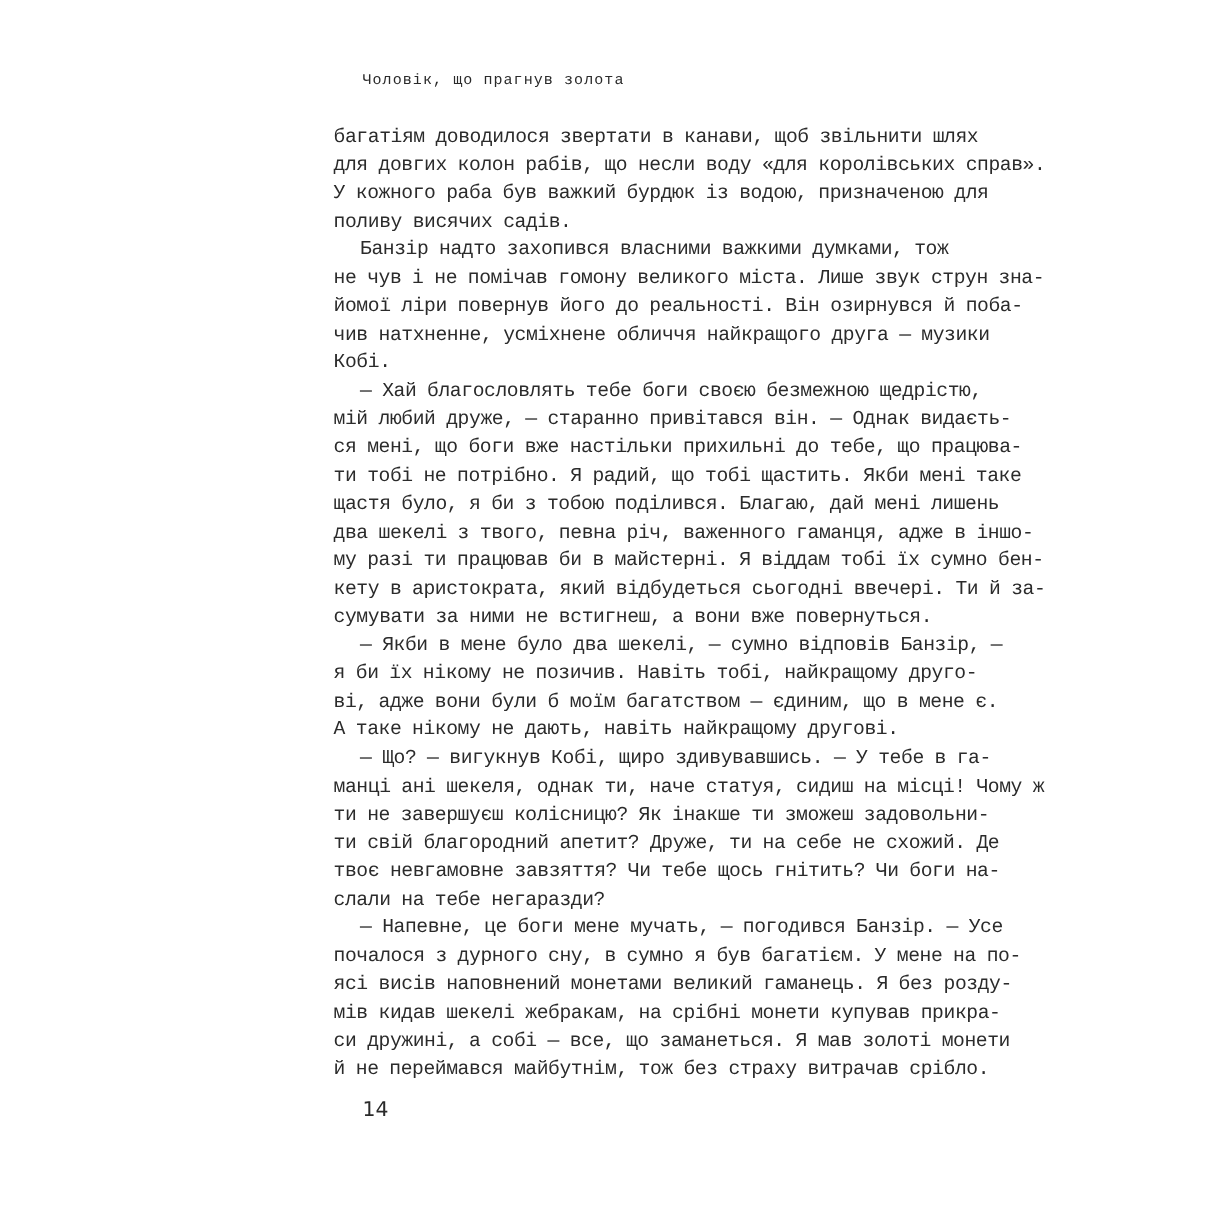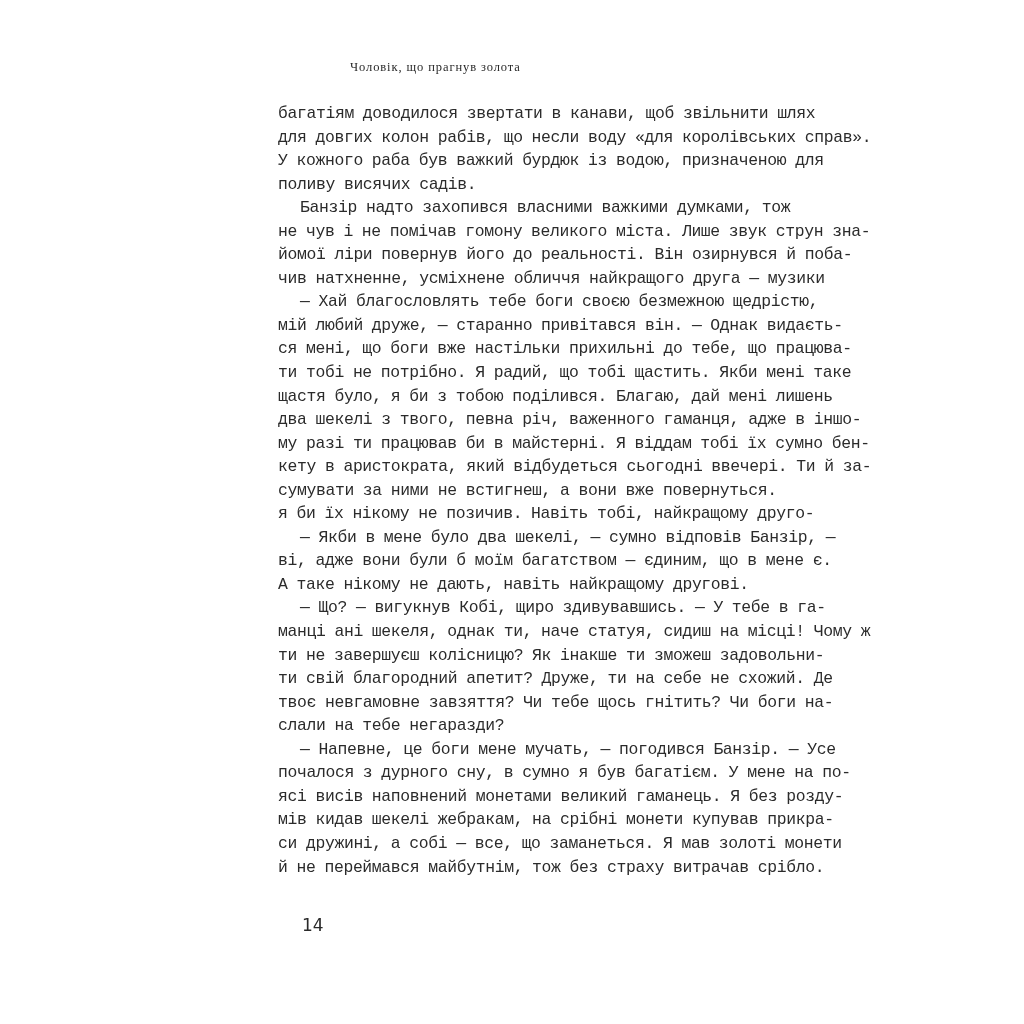--- a/index.html
+++ b/index.html
@@ -17,27 +17,26 @@
       position: absolute;
       left: 0; top: 0;
       width: 1024px;
       height: 1024px;
       background: #ffffff;
     }
     .running-head {
       position: absolute;
       left: 302px;
       top: 60px;
-      font-family: Liberation Serif, serif;
+      font-family: Liberation Mono, monospace;
       font-size: 12.5px;
       letter-spacing: 0.9px;
       color: #2a2a2a;
       text-transform: none;
       white-space: nowrap;
-      margin-left: 48px;
     }
     .body-text {
       position: absolute;
       left: 278px;
       top: 102px;
       width: 488px;
       font-family: Liberation Mono, monospace;
       font-size: 16.4px;
       line-height: 23.55px;
       color: #2b2b2b;
@@ -79,37 +78,38 @@
       <span class="line">для довгих колон рабів, що несли воду «для королівських справ».</span>
       <span class="line">У кожного раба був важкий бурдюк із водою, призначеною для</span>
       <span class="line last">поливу висячих садів.</span>
     </div>
 
     <div>
       <span class="line indent">Банзір надто захопився власними важкими думками, тож</span>
       <span class="line">не чув і не помічав гомону великого міста. Лише звук струн зна-</span>
       <span class="line">йомої ліри повернув його до реальності. Він озирнувся й поба-</span>
       <span class="line">чив натхненне, усміхнене обличчя найкращого друга — музики</span>
+      <span class="line last">Кобі.</span>
     </div>
 
     <div>
       <span class="line indent">— Хай благословлять тебе боги своєю безмежною щедрістю,</span>
       <span class="line">мій любий друже, — старанно привітався він. — Однак видаєть-</span>
       <span class="line">ся мені, що боги вже настільки прихильні до тебе, що працюва-</span>
       <span class="line">ти тобі не потрібно. Я радий, що тобі щастить. Якби мені таке</span>
       <span class="line">щастя було, я би з тобою поділився. Благаю, дай мені лишень</span>
       <span class="line">два шекелі з твого, певна річ, важенного гаманця, адже в іншо-</span>
       <span class="line">му разі ти працював би в майстерні. Я віддам тобі їх сумно бен-</span>
       <span class="line">кету в аристократа, який відбудеться сьогодні ввечері. Ти й за-</span>
       <span class="line last">сумувати за ними не встигнеш, а вони вже повернуться.</span>
     </div>
 
     <div>
+      <span class="line indent">— Якби в мене було два шекелі, — сумно відповів Банзір, —</span>
       <span class="line">я би їх нікому не позичив. Навіть тобі, найкращому друго-</span>
-      <span class="line indent">— Якби в мене було два шекелі, — сумно відповів Банзір, —</span>
       <span class="line">ві, адже вони були б моїм багатством — єдиним, що в мене є.</span>
       <span class="line last">А таке нікому не дають, навіть найкращому другові.</span>
     </div>
 
     <div>
       <span class="line indent">— Що? — вигукнув Кобі, щиро здивувавшись. — У тебе в га-</span>
       <span class="line">манці ані шекеля, однак ти, наче статуя, сидиш на місці! Чому ж</span>
       <span class="line">ти не завершуєш колісницю? Як інакше ти зможеш задовольни-</span>
       <span class="line">ти свій благородний апетит? Друже, ти на себе не схожий. Де</span>
       <span class="line">твоє невгамовне завзяття? Чи тебе щось гнітить? Чи боги на-</span>

